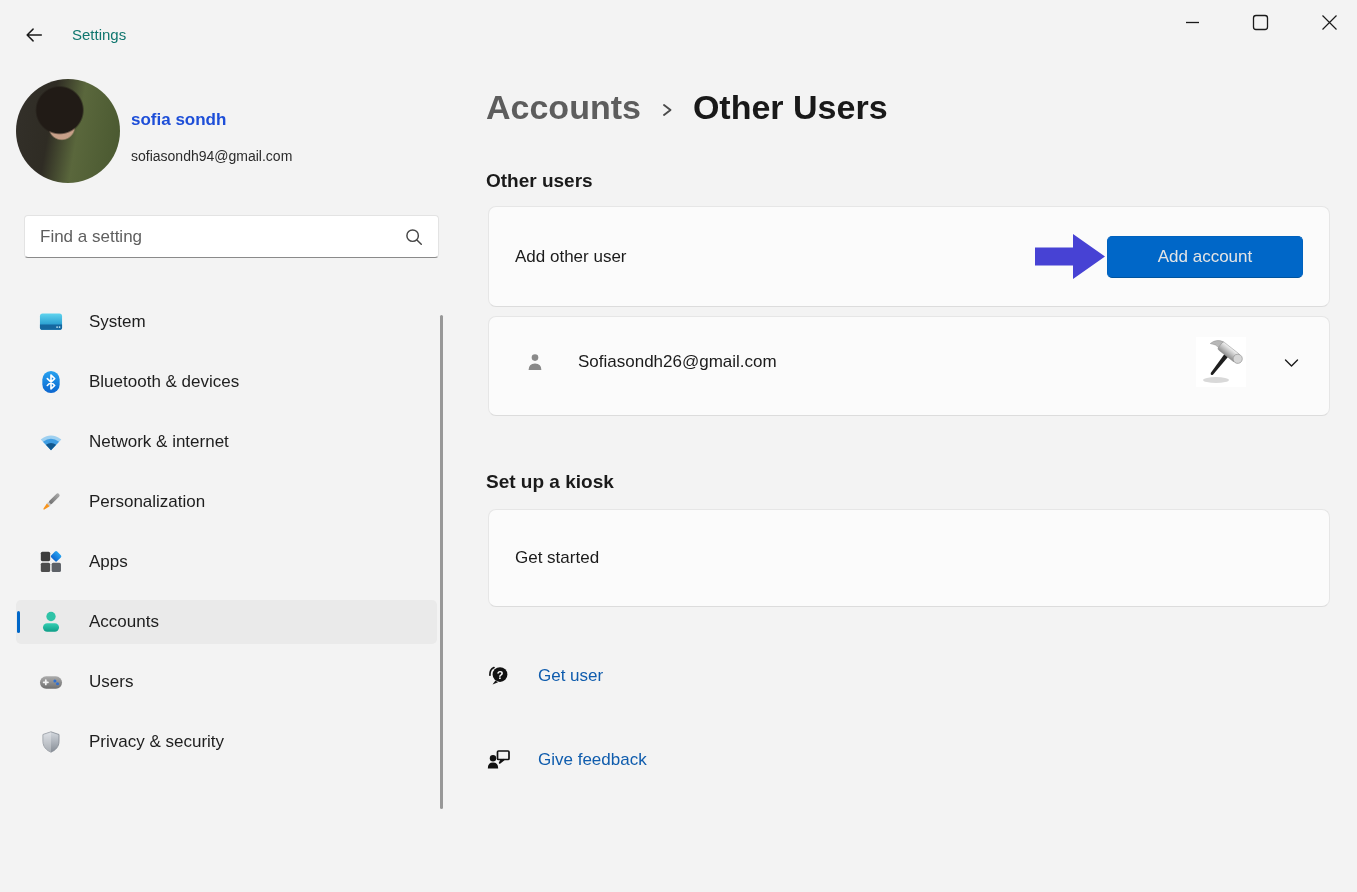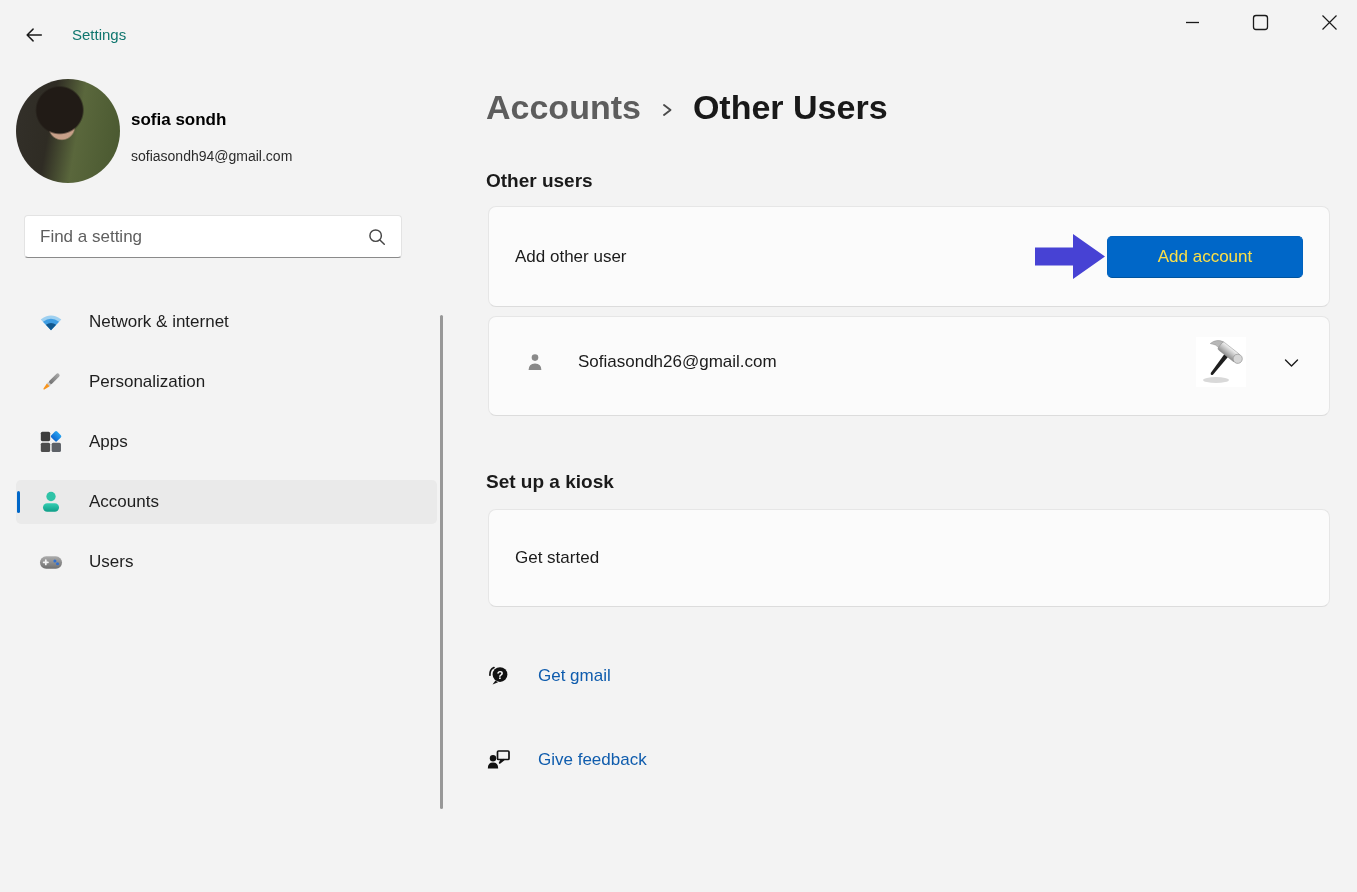--- a/index.html
+++ b/index.html
@@ -20,23 +20,23 @@
   .win-btn.min { left:1162px; }
   .win-btn.max { left:1230px; }
   .win-btn.close { left:1299px; }
   
   .avatar { position:absolute; left:16px; top:79px; width:104px; height:104px; border-radius:50%;
     background:
       radial-gradient(circle at 42% 30%, #211b16 0 24%, rgba(33,27,22,0) 26%),
       radial-gradient(circle at 44% 46%, #c8a089 0 15%, rgba(200,160,137,0) 17%),
       linear-gradient(100deg, #33302a 0%, #2f2c24 34%, #5a673c 58%, #48572f 100%);
   }
-  .profile-name { position:absolute; left:131px; top:110px; font-size:17px; font-weight:700; color:#000000; }
+  .profile-name { position:absolute; left:131px; top:110px; font-size:17px; font-weight:700; color:#1d4ed8; }
   .profile-email { position:absolute; left:131px; top:148px; font-size:14px; color:#2b2b2b; }
-  .search-box { position:absolute; left:24px; top:215px; width:378px; height:43px;
+  .search-box { position:absolute; left:24px; top:215px; width:415px; height:43px;
     background:#ffffff; border:1px solid #e3e3e3; border-bottom-color:#8a8a8a; border-radius:4px;
     display:flex; align-items:center; }
   .search-box input { flex:1; border:none; outline:none; background:transparent;
     font-family:"Liberation Sans", sans-serif; font-size:17px; color:#1b1b1b; padding:0 10px 0 15px; }
   .search-box input::placeholder { color:#5f5f5f; opacity:1; }
   .search-glyph { flex:none; margin-right:14px; display:flex; }
   .nav { position:absolute; left:16px; top:300px; width:421px; }
   .nav-item { position:relative; display:flex; align-items:center; height:44px; margin-bottom:16px;
     border-radius:5px; padding-left:22px; cursor:pointer; }
   .nav-item.selected { background:#eaeaea; }
@@ -56,21 +56,21 @@
   .h-kiosk { top:471px; }
   .card { position:absolute; left:488px; width:842px; background:#fbfbfb;
     border:1px solid #e6e6e6; border-bottom-color:#dcdcdc; border-radius:8px;
     display:flex; align-items:center; }
   .card-add { top:206px; height:101px; padding:0 26px; }
   .card-account { top:316px; height:100px; padding:0 28px 8px 34px; cursor:pointer; }
   .card-kiosk { top:509px; height:98px; padding:0 26px; cursor:pointer; }
   .card-label { font-size:17px; color:#1b1b1b; }
   .add-account-btn { margin-left:auto; width:196px; height:42px; background:#0067c8;
     border:1px solid #0062be; border-bottom-color:#00549e; border-radius:5px;
-    color:#fde047; font-size:17px; font-family:"Liberation Sans", sans-serif;
+    color:#e5e5e5; font-size:17px; font-family:"Liberation Sans", sans-serif;
     display:flex; align-items:center; justify-content:center; cursor:pointer; }
   .annotation-arrow { position:absolute; left:1035px; top:234px; width:70px; height:45px; pointer-events:none; }
   .person-glyph { width:24px; height:24px; margin-right:31px; flex:none; display:flex; }
   .hammer-box { margin-left:auto; margin-right:36px; width:50px; height:50px; background:#ffffff;
     display:flex; align-items:center; justify-content:center; flex:none; }
   .expander-chevron { flex:none; display:flex; cursor:pointer; }
   .help-link-row { position:absolute; left:486px; display:flex; align-items:center; cursor:pointer; }
   .row-help { top:663px; }
   .row-feedback { top:713px;margin-top:34px; }
   .link-icon { width:26px; height:26px; margin-right:26px; flex:none; display:flex; }
@@ -151,21 +151,41 @@
     <span class="search-glyph">
       <svg width="20" height="20" viewBox="0 0 22 22">
           <circle cx="9.5" cy="9.5" r="6.3" stroke="#454545" stroke-width="1.6" fill="none"></circle>
           <path d="M14.2 14.2 L19 19" stroke="#454545" stroke-width="1.6" stroke-linecap="round"></path>
         </svg>
     </span>
   </div>
 
   <div class="nav">
 
-
+    <div class="nav-item">
+      <span class="nav-icon">
+        <svg width="26" height="26" viewBox="0 0 24 24">
+            <rect x="1.8" y="4.2" width="20.4" height="15" rx="2.4" fill="url(#gSys)"></rect>
+            <path d="M1.8 14.2 H22.2 V16.8 a2.4 2.4 0 0 1 -2.4 2.4 H4.2 a2.4 2.4 0 0 1 -2.4 -2.4 Z" fill="#15679f"></path>
+            <circle cx="17.6" cy="16.7" r="0.8" fill="#bfe8f5"></circle>
+            <circle cx="19.9" cy="16.7" r="0.8" fill="#bfe8f5"></circle>
+          </svg>
+      </span>
+      <span class="nav-label">System</span>
+    </div>
+
+    <div class="nav-item">
+      <span class="nav-icon">
+        <svg width="26" height="26" viewBox="0 0 24 24">
+            <rect x="4" y="1.8" width="16" height="20.4" rx="8" fill="url(#gBlue)"></rect>
+            <path d="M12 5.6 V18.4 M12 5.6 L15.4 8.8 L8.6 15.2 M12 18.4 L15.4 15.2 L8.6 8.8" stroke="#ffffff" stroke-width="1.5" fill="none" stroke-linecap="round" stroke-linejoin="round"></path>
+          </svg>
+      </span>
+      <span class="nav-label">Bluetooth &amp; devices</span>
+    </div>
 
     <div class="nav-item">
       <span class="nav-icon">
         <svg width="26" height="26" viewBox="0 0 24 24">
             <path d="M2.5 9.6 Q12 2.6 21.5 9.6 L12 19.5 Z" fill="#9ed0f0"></path>
             <path d="M4.6 11.8 Q12 6.4 19.4 11.8 L12 19.5 Z" fill="#3f9de2"></path>
             <path d="M7.3 14.6 Q12 11.3 16.7 14.6 L12 19.5 Z" fill="#11588f"></path>
           </svg>
       </span>
       <span class="nav-label">Network &amp; internet</span>
@@ -213,20 +233,29 @@
             <rect x="1.8" y="6.8" width="20.4" height="11.4" rx="5.7" fill="url(#gGray)"></rect>
             <path d="M7.2 10.3 V14.3 M5.2 12.3 H9.2" stroke="#f2f2f2" stroke-width="1.6" stroke-linecap="round"></path>
             <circle cx="15.6" cy="11" r="1.4" fill="#2f6fd0"></circle>
             <circle cx="18" cy="13.6" r="1.4" fill="#2f6fd0"></circle>
           </svg>
       </span>
       <span class="nav-label">Users</span>
     </div>
 
 
+    <div class="nav-item">
+      <span class="nav-icon">
+        <svg width="26" height="26" viewBox="0 0 24 24">
+            <path d="M12 2.6 L19.4 5.1 V11.4 C19.4 16.4 16.1 19.7 12 21.4 C7.9 19.7 4.6 16.4 4.6 11.4 V5.1 Z" fill="url(#gShield)" stroke="#7e848d" stroke-width="0.7"></path>
+            <path d="M12 2.6 L4.6 5.1 V11.4 C4.6 16.4 7.9 19.7 12 21.4 Z" fill="rgba(255,255,255,0.28)"></path>
+          </svg>
+      </span>
+      <span class="nav-label">Privacy &amp; security</span>
+    </div>
 
   </div>
   <div class="side-scrollbar"></div>
 </div>
 
 <div>
 
   <div class="breadcrumb">
     <span class="crumb-parent">Accounts</span>
     <span class="crumb-sep">
@@ -282,21 +311,21 @@
 
   <div class="help-link-row row-help">
     <span class="link-icon">
       <svg width="26" height="26" viewBox="0 0 26 26">
         <path d="M8 4.6 Q3.6 6.6 3.9 12.2" stroke="#111111" stroke-width="1.7" fill="none" stroke-linecap="round"></path>
         <circle cx="14" cy="11.6" r="7.4" fill="#111111"></circle>
         <path d="M9.4 17.5 L6.6 21.4 L12 19.2 Z" fill="#111111"></path>
         <text x="14" y="15.6" font-size="11" font-weight="bold" fill="#ffffff" text-anchor="middle" font-family="Liberation Sans, sans-serif">?</text>
       </svg>
     </span>
-    <span class="link-text">Get gmail</span>
+    <span class="link-text">Get user</span>
   </div>
 
   <div class="help-link-row row-feedback">
     <span class="link-icon">
       <svg width="26" height="26" viewBox="0 0 26 26">
         <rect x="11.5" y="4" width="11.5" height="8.5" rx="1" stroke="#111111" stroke-width="1.7" fill="none"></rect>
         <path d="M15.5 12.5 L13.6 16 L18 12.5" stroke="#111111" stroke-width="1.6" fill="none" stroke-linejoin="round"></path>
         <circle cx="7" cy="11.3" r="3.2" fill="#111111"></circle>
         <path d="M1.8 21.5 Q1.8 15.6 7 15.6 Q12.2 15.6 12.2 21.5 Z" fill="#111111"></path>
       </svg>

